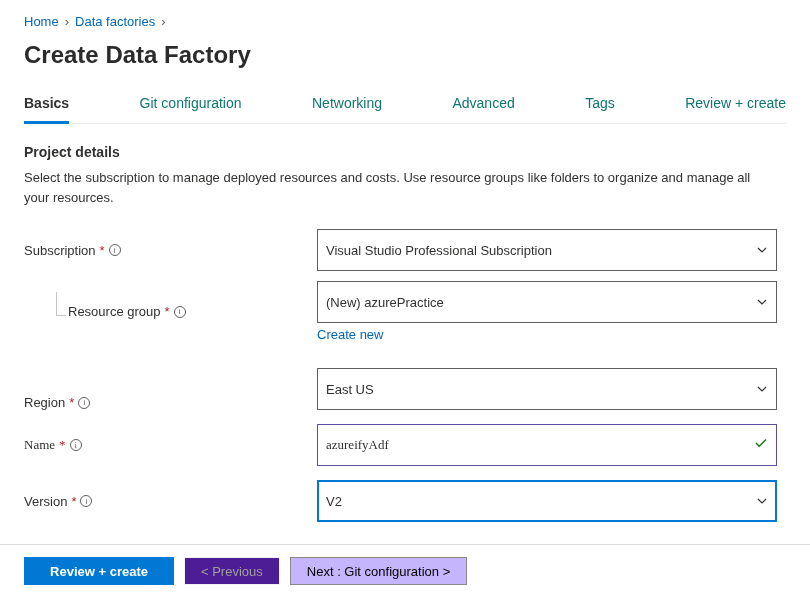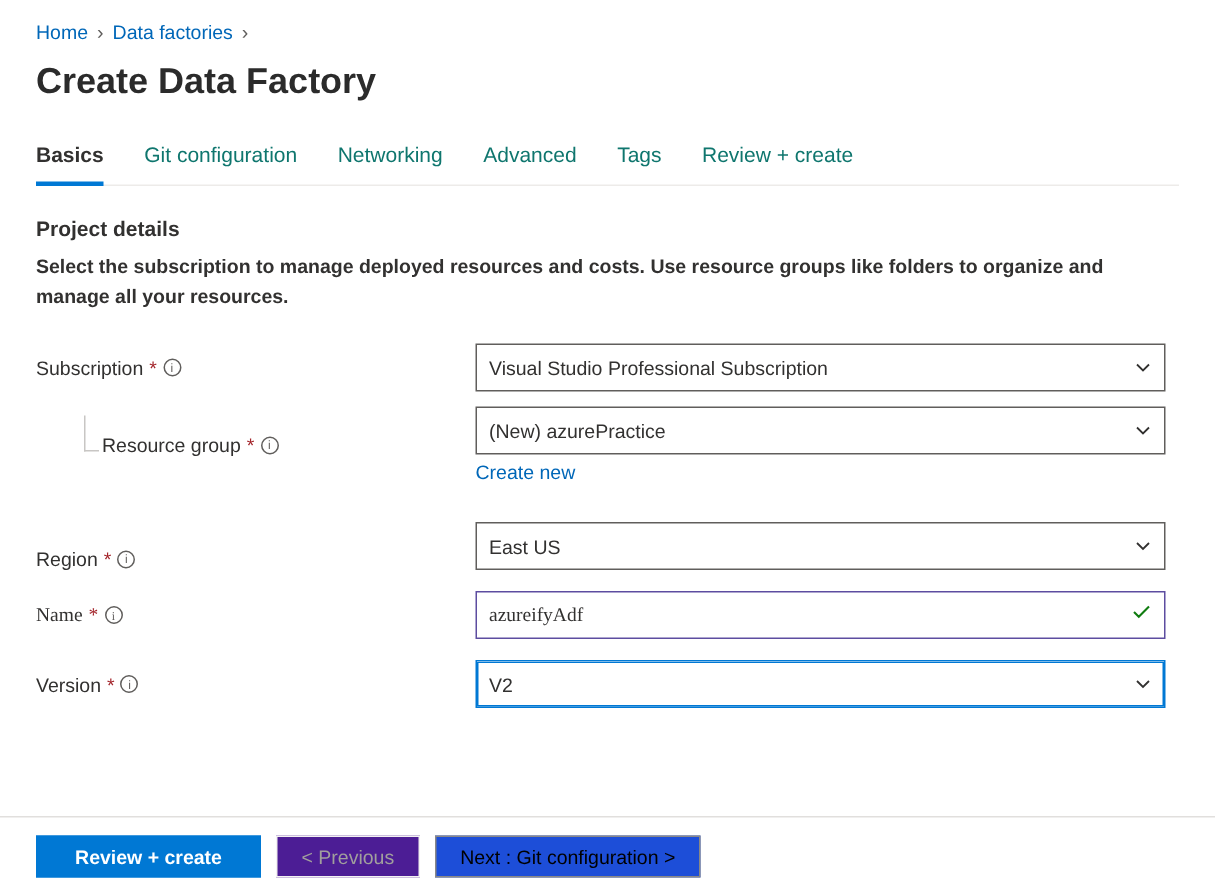--- a/index.html
+++ b/index.html
@@ -23,23 +23,24 @@
   .breadcrumb a { color: #0067b8; text-decoration: none; cursor: pointer; }
   .breadcrumb .sep { color: #605e5c; }
   h1.page-title {
     font-size: 24px;
     font-weight: 600;
     margin-bottom: 26px;
     color: #2b2b2b;
   }
   .tabs {
     display: flex;
-    gap: 27px;
+    gap: 46px;
     border-bottom: 1px solid #edebe9;
     margin-bottom: 20px;
+    justify-content: space-between;
   }
   .tab {
     padding-bottom: 10px;
     color: #0f766e;
     cursor: pointer;
     font-size: 14px;
   }
   .tab.active {
     font-weight: 600;
     border-bottom: 3px solid #0078d4;
@@ -51,21 +52,20 @@
     font-size: 14px;
     margin-bottom: 8px;
     color: #323130;
   }
   .section-desc {
     font-size: 13px;
     color: #323130;
     margin-bottom: 22px;
     line-height: 1.5;
     max-width: 740px;
-    font-weight: bold;
   }
   .form-row {
     display: flex;
     align-items: center;
     margin-bottom: 10px;
     gap: 36px;
   }
   .form-row .label-col {
     width: 257px;
     display: flex;
@@ -90,21 +90,21 @@
     display: inline-flex;
     align-items: center;
     justify-content: center;
     font-size: 8px;
     color: #605e5c;
     cursor: default;
   }
   .control-col { flex: 1; max-width: 460px; }
   .select-box, .input-box {
     width: 100%;
-    height: 32px;
+    height: 42px;
     border: 1px solid #605e5c;
     padding: 0 28px 0 8px;
     font-size: 13px;
     background: #fff;
     display: flex;
     align-items: center;
     position: relative;
     cursor: pointer;
     color: #323130;
   }
@@ -140,21 +140,21 @@
     display: flex;
     gap: 10px;
     align-items: center;
     background: #fff;
   }
   .btn {
     height: 28px;
     padding: 0 16px;
     font-size: 13px;
     border: 1px solid #8a8886;
-    background: #1d4ed8;
+    background: #c4b5fd;
     cursor: pointer;
     font-family: inherit;
   }
   .btn.primary {
     background: #0078d4;
     border-color: #0078d4;
     color: #fff;
     font-weight: 600;
     min-width: 150px;
   }

